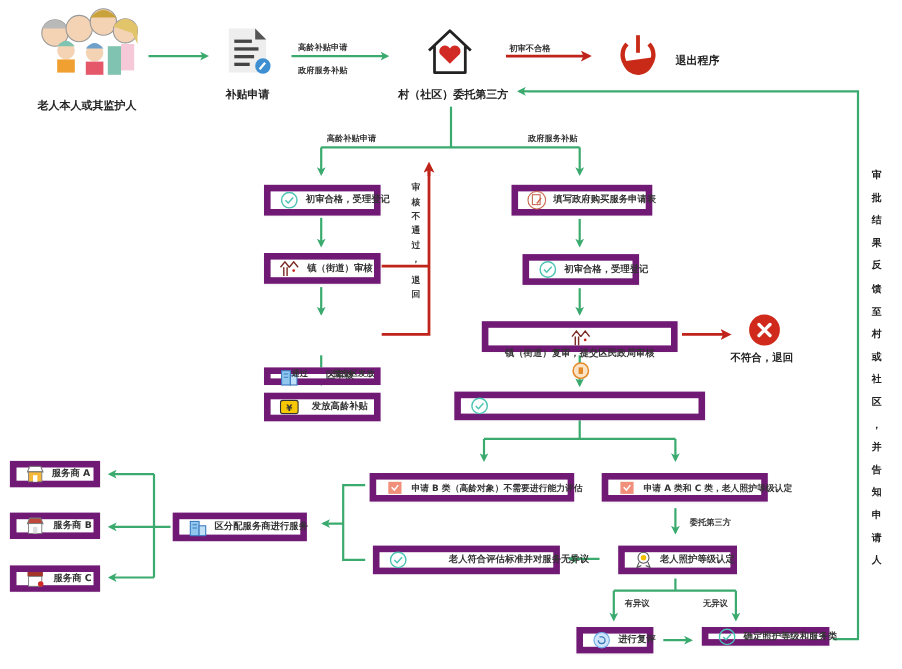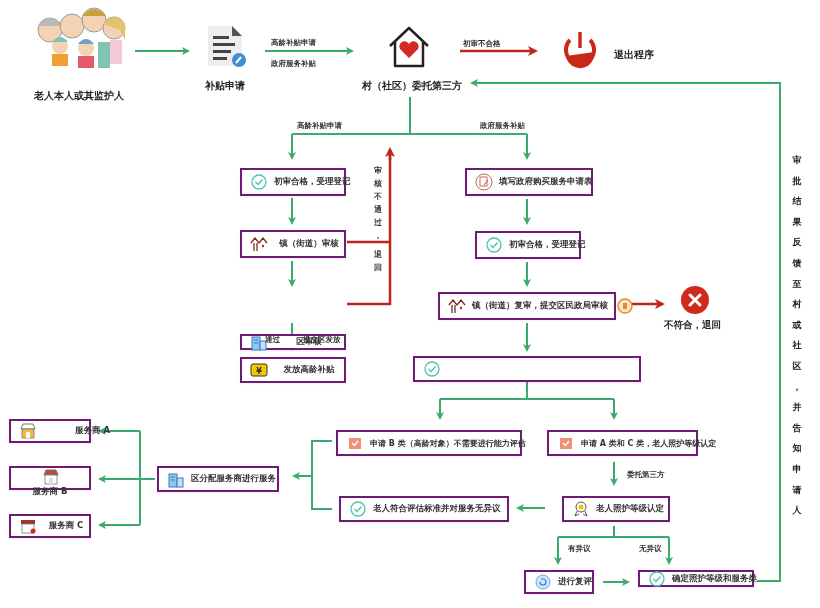--- a/index.html
+++ b/index.html
@@ -1,20 +1,20 @@
 <!DOCTYPE html>
 <html><head>
 <meta charset="utf-8">
 <style>
   html, body { margin:0; padding:0; background:#ffffff; }
   body { width:820px; height:608px; position:relative; overflow:hidden;
          font-family:"DejaVu Sans","Liberation Sans",sans-serif; color:#222; }
   .abs { position:absolute; }
   svg.lines { position:absolute; left:0; top:0; }
-  .box { position:absolute; background:#fff; border:2px solid #701a75;
+  .box { position:absolute; background:#fff; border:6px solid #701a75;
          box-shadow:0 1px 2px rgba(0,0,0,0.06);
          display:flex; align-items:center; font-size:8.5px; font-weight:bold; color:#333; box-sizing:border-box; white-space:nowrap; }
   .box .ic { width:18px; height:18px; margin:0 6px 0 8px; flex:none; display:flex; align-items:center; justify-content:center; }
   .box .tx { flex:1; text-align:center; }
   .lbl { position:absolute; font-size:7.5px; font-weight:bold; color:#333; white-space:nowrap;text-align:right; }
   .big { position:absolute; font-size:10px; font-weight:bold; color:#222; white-space:nowrap; }
   .vtext { position:absolute; font-size:9px; font-weight:bold; color:#222; width:12px; text-align:center; line-height:20.6px; }
   .vtext2 { position:absolute; font-size:8px; font-weight:bold; color:#333; width:12px; text-align:center; line-height:13px; }
 </style>
 </head>
@@ -214,21 +214,21 @@
 <div class="box" style="left:475px;top:231px;width:106px;height:28px;">
   <span class="ic">
       <svg width="16" height="16">
         <circle cx="8" cy="8" r="7" fill="none" stroke="#4cc3b3" stroke-width="1.3"></circle>
         <path d="M4.5,8 L7,10.5 L11.5,5.5" fill="none" stroke="#4cc3b3" stroke-width="1.3"></path>
       </svg>
     </span>
   <span class="tx" style="text-align:left">初审合格，受理登记</span>
 </div>
 
-<div class="box" style="left:438px;top:292px;width:178px;height:28px;">
+<div class="box" style="left:438px;top:292px;width:178px;height:28px;flex-direction:column;">
   <span class="ic">
       <svg width="18" height="14">
         <path d="M1,6 L5,1 L9,6 M9,6 L13,1 L17,6" fill="none" stroke="#7a2c22" stroke-width="1.3"></path>
         <line x1="4" y1="6" x2="4" y2="14" stroke="#7a2c22" stroke-width="1.3"></line>
         <line x1="7" y1="6" x2="7" y2="14" stroke="#7a2c22" stroke-width="1.3"></line>
         <circle cx="13" cy="9" r="1.2" fill="#c0231a"></circle>
       </svg>
     </span>
   <span class="tx" style="text-align:left">镇（街道）复审，提交区民政局审核</span>
   <span class="ic">
@@ -282,21 +282,21 @@
   <span class="ic">
       <svg width="16" height="16">
         <circle cx="8" cy="6" r="5" fill="none" stroke="#555" stroke-width="1"></circle>
         <circle cx="8" cy="6" r="2.5" fill="#f2c000"></circle>
         <path d="M4,10 L2,15 L6,13 M12,10 L14,15 L10,13" fill="none" stroke="#555" stroke-width="1"></path>
       </svg>
     </span>
   <span class="tx" style="text-align:left">老人照护等级认定</span>
 </div>
 
-<div class="box" style="left:339px;top:496px;width:170px;height:26px;">
+<div class="box" style="left:339px;top:496px;width:170px;height:26px;gap:31px;">
   <span class="ic">
       <svg width="16" height="16">
         <circle cx="8" cy="8" r="7" fill="none" stroke="#4cc3b3" stroke-width="1.3"></circle>
         <path d="M4.5,8 L7,10.5 L11.5,5.5" fill="none" stroke="#4cc3b3" stroke-width="1.3"></path>
       </svg>
     </span>
   <span class="tx" style="text-align:left">老人符合评估标准并对服务无异议</span>
 </div>
 
 <div class="lbl" style="left:568px;top:544px;">有异议</div>
@@ -327,31 +327,31 @@
       <svg width="18" height="18">
         <rect x="2" y="4" width="8" height="13" fill="#8fc7ef" stroke="#3d7bbf" stroke-width="1"></rect>
         <rect x="10" y="8" width="6" height="9" fill="#bfe0f7" stroke="#3d7bbf" stroke-width="1"></rect>
         <line x1="4" y1="7" x2="8" y2="7" stroke="#3d7bbf"></line>
         <line x1="4" y1="10" x2="8" y2="10" stroke="#3d7bbf"></line>
       </svg>
     </span>
   <span class="tx" style="text-align:left">区分配服务商进行服务</span>
 </div>
 
-<div class="box" style="left:9px;top:419px;width:82px;height:24px;gap:32px;">
+<div class="box" style="left:9px;top:419px;width:82px;height:24px;">
   <span class="ic">
       <svg width="16" height="16">
         <path d="M1,6 L3,1 H13 L15,6 Z" fill="#fff" stroke="#777" stroke-width="1"></path>
         <rect x="2" y="6" width="12" height="9" fill="#f6b93b" stroke="#777" stroke-width="0.8"></rect>
         <rect x="6" y="9" width="4" height="6" fill="#fff"></rect>
       </svg>
     </span>
   <span class="tx" style="text-align:left">服务商 A</span>
 </div>
-<div class="box" style="left:9px;top:466px;width:82px;height:24px;flex-direction:column;">
+<div class="box" style="left:9px;top:466px;width:82px;height:24px;">
   <span class="ic">
       <svg width="16" height="16">
         <path d="M1,6 L3,1 H13 L15,6 Z" fill="#c0483a" stroke="#777" stroke-width="1"></path>
         <rect x="2" y="6" width="12" height="9" fill="#fff" stroke="#777" stroke-width="0.8"></rect>
         <rect x="6" y="9" width="4" height="6" fill="#ddd"></rect>
       </svg>
     </span>
   <span class="tx">服务商 B</span>
 </div>
 <div class="box" style="left:9px;top:514px;width:82px;height:24px;">

